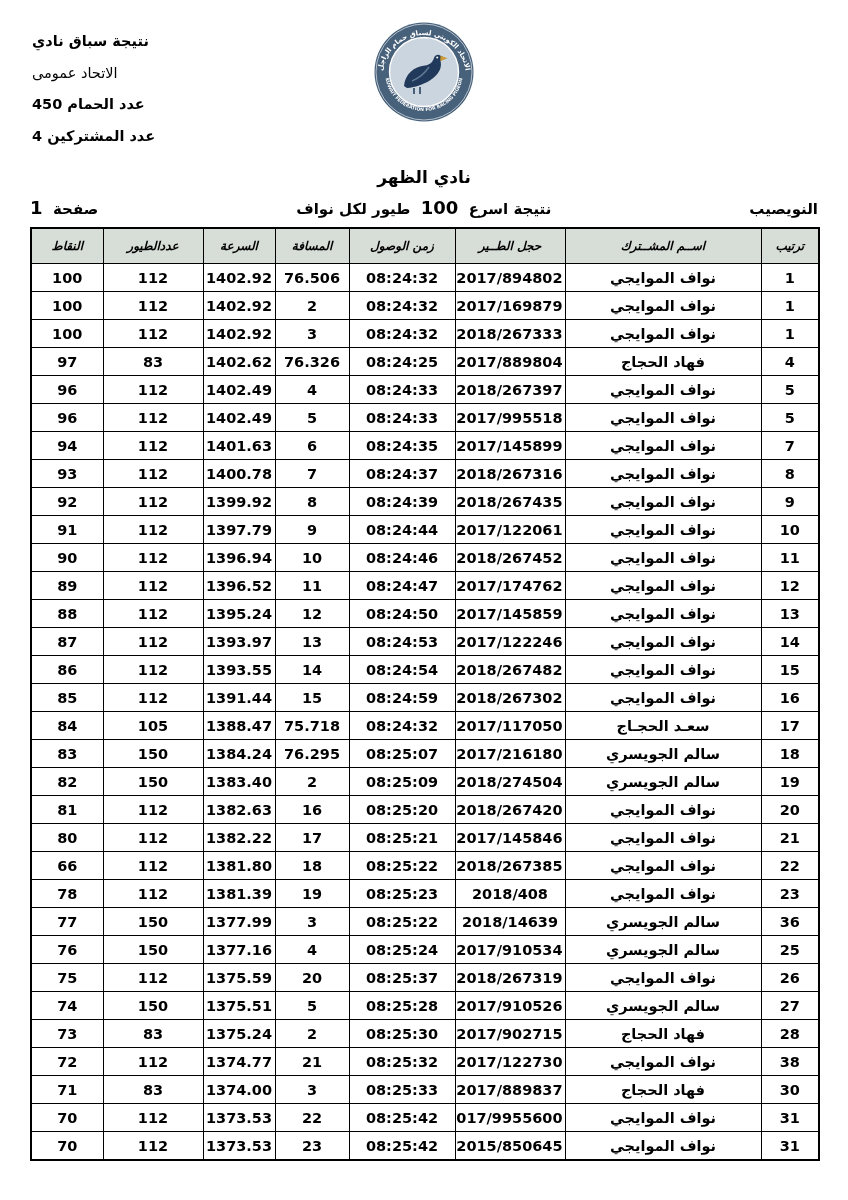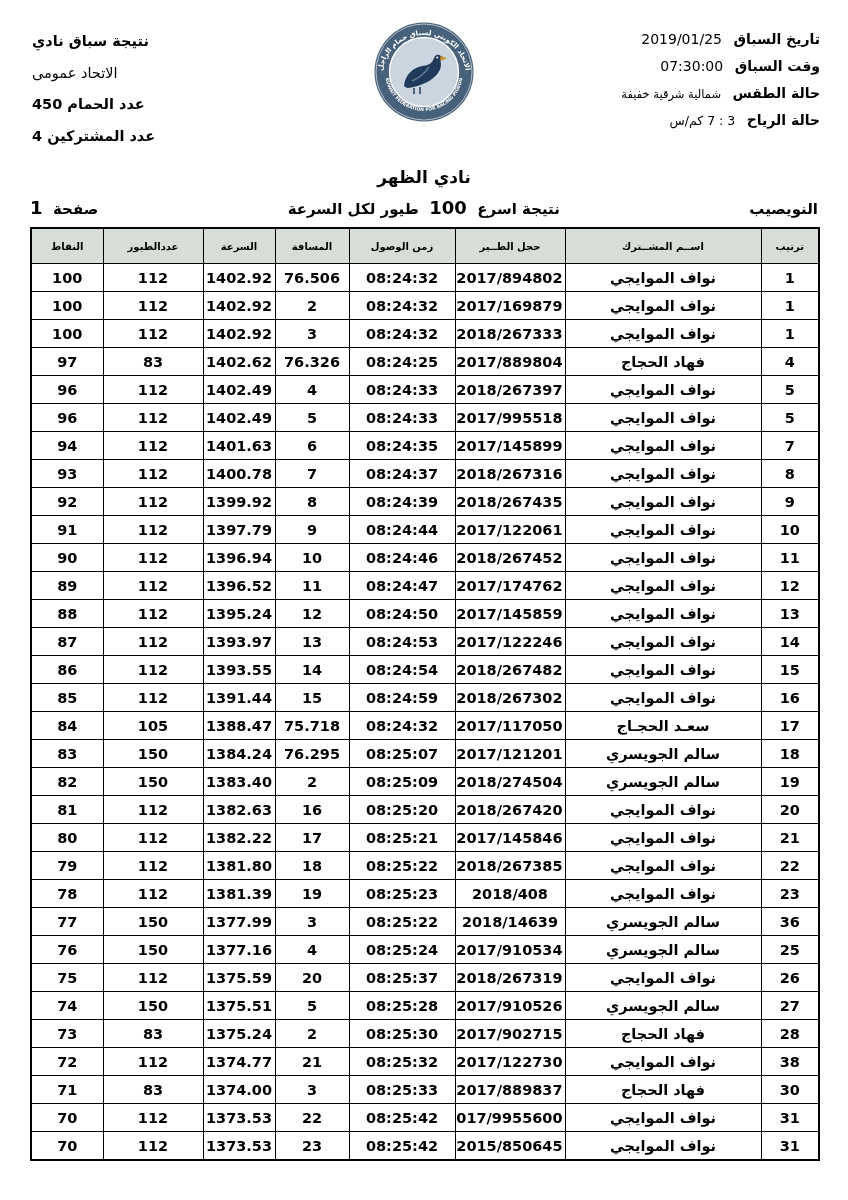--- a/index.html
+++ b/index.html
@@ -34,34 +34,28 @@
 
   .results-table {
     position:absolute; top:227px; left:30px; width:788px;
     border-collapse:collapse; direction:rtl; table-layout:fixed;
     border:2px solid #000;
   }
   .results-table th, .results-table td {
     border:1px solid #000; text-align:center; font-weight:bold;
     overflow:hidden; white-space:nowrap;
   }
-  .results-table th { background:var(--table-header-bg, #d7ddd7); font-size:10px; height:34px; padding:0 8px; }
+  .results-table th { background:var(--table-header-bg, #d7ddd7); font-size:12px; height:34px; padding:0 8px;font-style:italic; }
   .results-table td { font-size:14.5px; height:27px; padding:0 2px; }
 </style>
 </head>
 <body>
 
 <div class="top-header">
 
-  <div class="info-right" id="info-right">
-      <div class="info-line"><span class="lbl">تاريخ السباق</span> <span class="val">2019/01/25</span></div>
-      <div class="info-line"><span class="lbl">وقت السباق</span> <span class="val">07:30:00</span></div>
-      <div class="info-line"><span class="lbl">حالة الطقس</span> <span class="val">شمالية شرقية خفيفة</span></div>
-      <div class="info-line"><span class="lbl">حالة الرياح</span> <span class="val">3 : 7 كم/س</span></div>
-    </div>
 
   <div class="logo-wrap">
     <svg viewBox="0 0 100 100">
       <circle cx="50" cy="50" r="49.5" fill="#47617b"></circle>
       <circle cx="50" cy="50" r="48" fill="none" stroke="#ffffff" stroke-width="0.6"></circle>
       <circle cx="50" cy="50" r="34.5" fill="#cbd5df" stroke="#ffffff" stroke-width="1.4"></circle>
       <defs>
         <path id="arcTop" d="M 8,55 A 42,42 0 0 1 92,55" fill="none"></path>
         <path id="arcBot" d="M 11,50 A 39,39 0 0 0 89,50" fill="none"></path>
       </defs>
@@ -88,21 +82,21 @@
       <div class="club-line bold">عدد المشتركين 4</div>
     </div>
 
 </div>
 
 <div class="club-title">نادي الظهر</div>
 
 <div class="meta-line">
   <span class="seg">النويصيب</span>
   <span class="seg">
-    <span>نتيجة اسرع</span>&nbsp;&nbsp;<span class="big">100</span>&nbsp;&nbsp;<span>طيور لكل السرعة</span>
+    <span>نتيجة اسرع</span>&nbsp;&nbsp;<span class="big">100</span>&nbsp;&nbsp;<span>طيور لكل نواف</span>
   </span>
   <span class="seg">
     <span>صفحة</span>&nbsp;&nbsp;<span class="big">1</span>
   </span>
 </div>
 
 <table class="results-table">
   <colgroup>
     <col style="width:58px">
     <col style="width:196px">
@@ -292,21 +286,21 @@
         <td>2017/117050</td>
         <td>08:24:32</td>
         <td>75.718</td>
         <td>1388.47</td>
         <td>105</td>
         <td>84</td>
       </tr>
       <tr>
         <td>18</td>
         <td>سالم الجويسري</td>
-        <td>2017/121201</td>
+        <td>2017/216180</td>
         <td>08:25:07</td>
         <td>76.295</td>
         <td>1384.24</td>
         <td>150</td>
         <td>83</td>
       </tr>
       <tr>
         <td>19</td>
         <td>سالم الجويسري</td>
         <td>2018/274504</td>
@@ -337,21 +331,21 @@
         <td>80</td>
       </tr>
       <tr>
         <td>22</td>
         <td>نواف الموايجي</td>
         <td>2018/267385</td>
         <td>08:25:22</td>
         <td>18</td>
         <td>1381.80</td>
         <td>112</td>
-        <td>79</td>
+        <td>66</td>
       </tr>
       <tr>
         <td>23</td>
         <td>نواف الموايجي</td>
         <td>2018/408</td>
         <td>08:25:23</td>
         <td>19</td>
         <td>1381.39</td>
         <td>112</td>
         <td>78</td>

